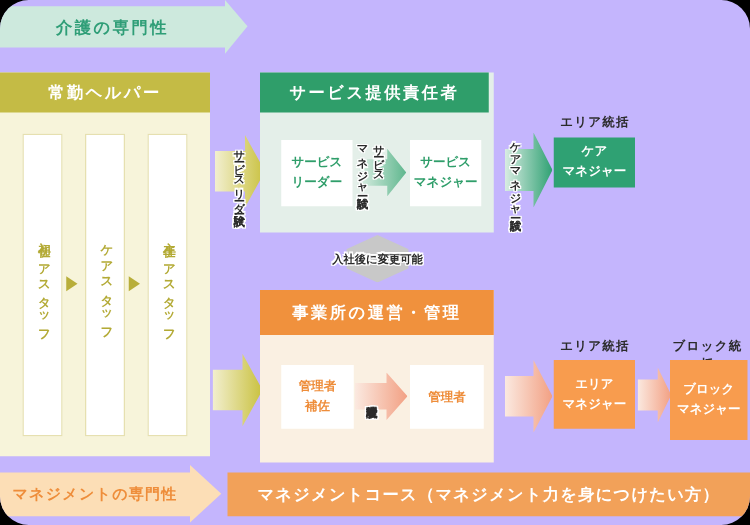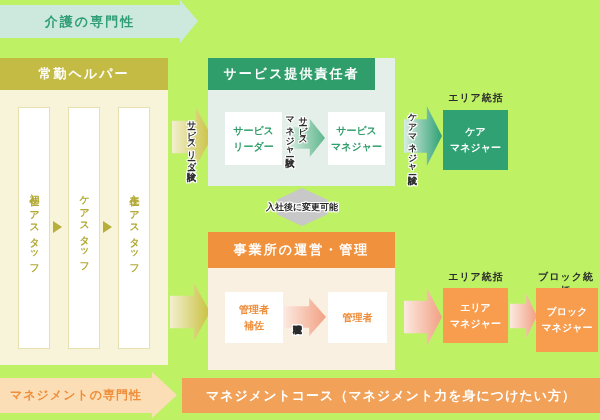--- a/index.html
+++ b/index.html
@@ -1,17 +1,17 @@
 <!DOCTYPE html>
 <html><head>
 <meta charset="utf-8">
 <style>
   html,body{margin:0;padding:0;background:#000;}
-  #stage{position:relative;width:600px;height:420px;background:#bef264;overflow:hidden;
-         font-family:"Liberation Sans",sans-serif;font-weight:bold;}
+  #stage{position:relative;width:600px;height:420px;background:#c4b5fd;overflow:hidden;
+         font-family:"Liberation Sans",sans-serif;font-weight:bold;border-radius:23px;}
   .abs{position:absolute;}
   .center{display:flex;align-items:center;justify-content:center;text-align:center;}
   .pre{white-space:pre-line;}
   .vtext{writing-mode:vertical-rl;text-orientation:mixed;}
   .halo{color:#2b2b2b;text-shadow:1px 0 0 #fff,-1px 0 0 #fff,0 1px 0 #fff,0 -1px 0 #fff,
         1px 1px 0 #fff,-1px -1px 0 #fff,1px -1px 0 #fff,-1px 1px 0 #fff;}
   .banner-text-mint{color:#2f9e77;font-size:13px;letter-spacing:2px;}
   .banner-text-white{color:#fff;font-size:13px;letter-spacing:1px;}
   .hdr{color:#fff;font-size:13px;letter-spacing:2px;}
   .wbox{background:#fff;}
@@ -53,21 +53,21 @@
   <div class="abs tri-right" style="left:103px;top:221px;border-top:6px solid transparent;border-bottom:6px solid transparent;border-left:9px solid #b8ae3a;"></div>
 
   <div class="abs rarrow grad-olive" style="left:172px;top:108px;width:40px;height:58px;"></div>
   <div class="abs center" style="left:179px;top:82px;width:24px;height:116px;">
     <span class="vtext halo" style="font-size:9px;">サービスリーダー試験</span>
   </div>
 
   <div class="abs rarrow grad-olive" style="left:170px;top:283px;width:40px;height:58px;"></div>
 
   <div class="abs" style="left:208px;top:58px;width:187px;height:128px;background:#e4efe9;">
-    <div class="center hdr" style="width:167px;height:32px;background:#2f9e6a;">
+    <div class="center hdr" style="width:183px;height:32px;background:#2f9e6a;">
       <span>サービス提供責任者</span>
     </div>
   </div>
   <div class="abs wbox center" style="left:225px;top:112px;width:57px;height:53px;">
     <span class="pre" style="color:#2f9e6a;font-size:10px;line-height:1.6;">サービス
 リーダー</span>
   </div>
   <div class="abs rarrow grad-green-s" style="left:287px;top:119px;width:38px;height:38px;"></div>
   <div class="abs vtext" style="left:283px;top:110px;height:64px;font-size:9px;">
     <div class="halo">サービス</div>
@@ -82,21 +82,21 @@
   <div class="abs center" style="left:252px;top:201px;width:100px;height:12px;">
     <span class="halo" style="font-size:9px;font-family:Liberation Mono, monospace;">入社後に変更可能</span>
   </div>
 
   <div class="abs rarrow grad-green-b" style="left:404px;top:106px;width:38px;height:60px;"></div>
   <div class="abs center" style="left:402px;top:90px;width:20px;height:96px;">
     <span class="vtext halo" style="font-size:9px;">ケアマネジャー試験</span>
   </div>
 
   <div class="abs darklabel" style="left:443px;top:91px;width:66px;">エリア統括</div>
-  <div class="abs center" style="left:443px;top:110px;width:65px;height:60px;background:#2fa173;">
+  <div class="abs center" style="left:443px;top:110px;width:65px;height:40px;background:#2fa173;">
     <span class="pre" style="color:#fff;font-size:10px;line-height:1.6;">ケア
 マネジャー</span>
   </div>
 
   <div class="abs" style="left:208px;top:232px;width:187px;height:138px;background:#faf0e2;">
     <div class="center hdr" style="width:187px;height:36px;background:#f0913d;">
       <span>事業所の運営・管理</span>
     </div>
   </div>
   <div class="abs wbox center" style="left:225px;top:292px;width:58px;height:51px;">

